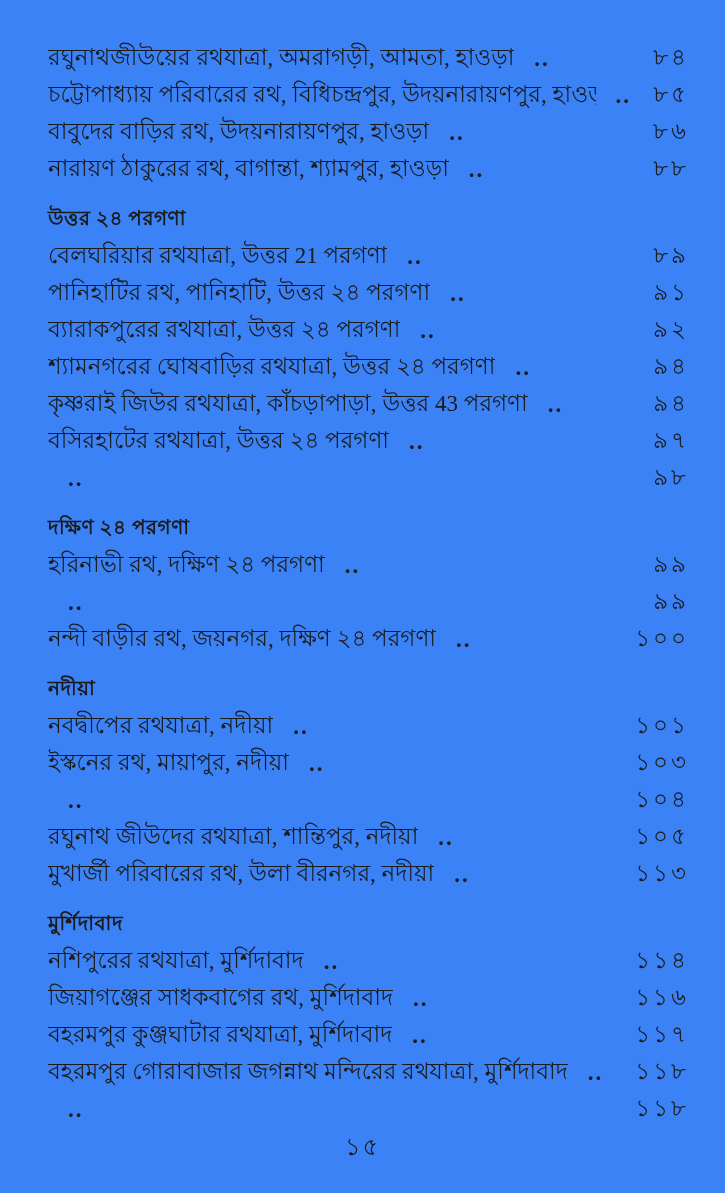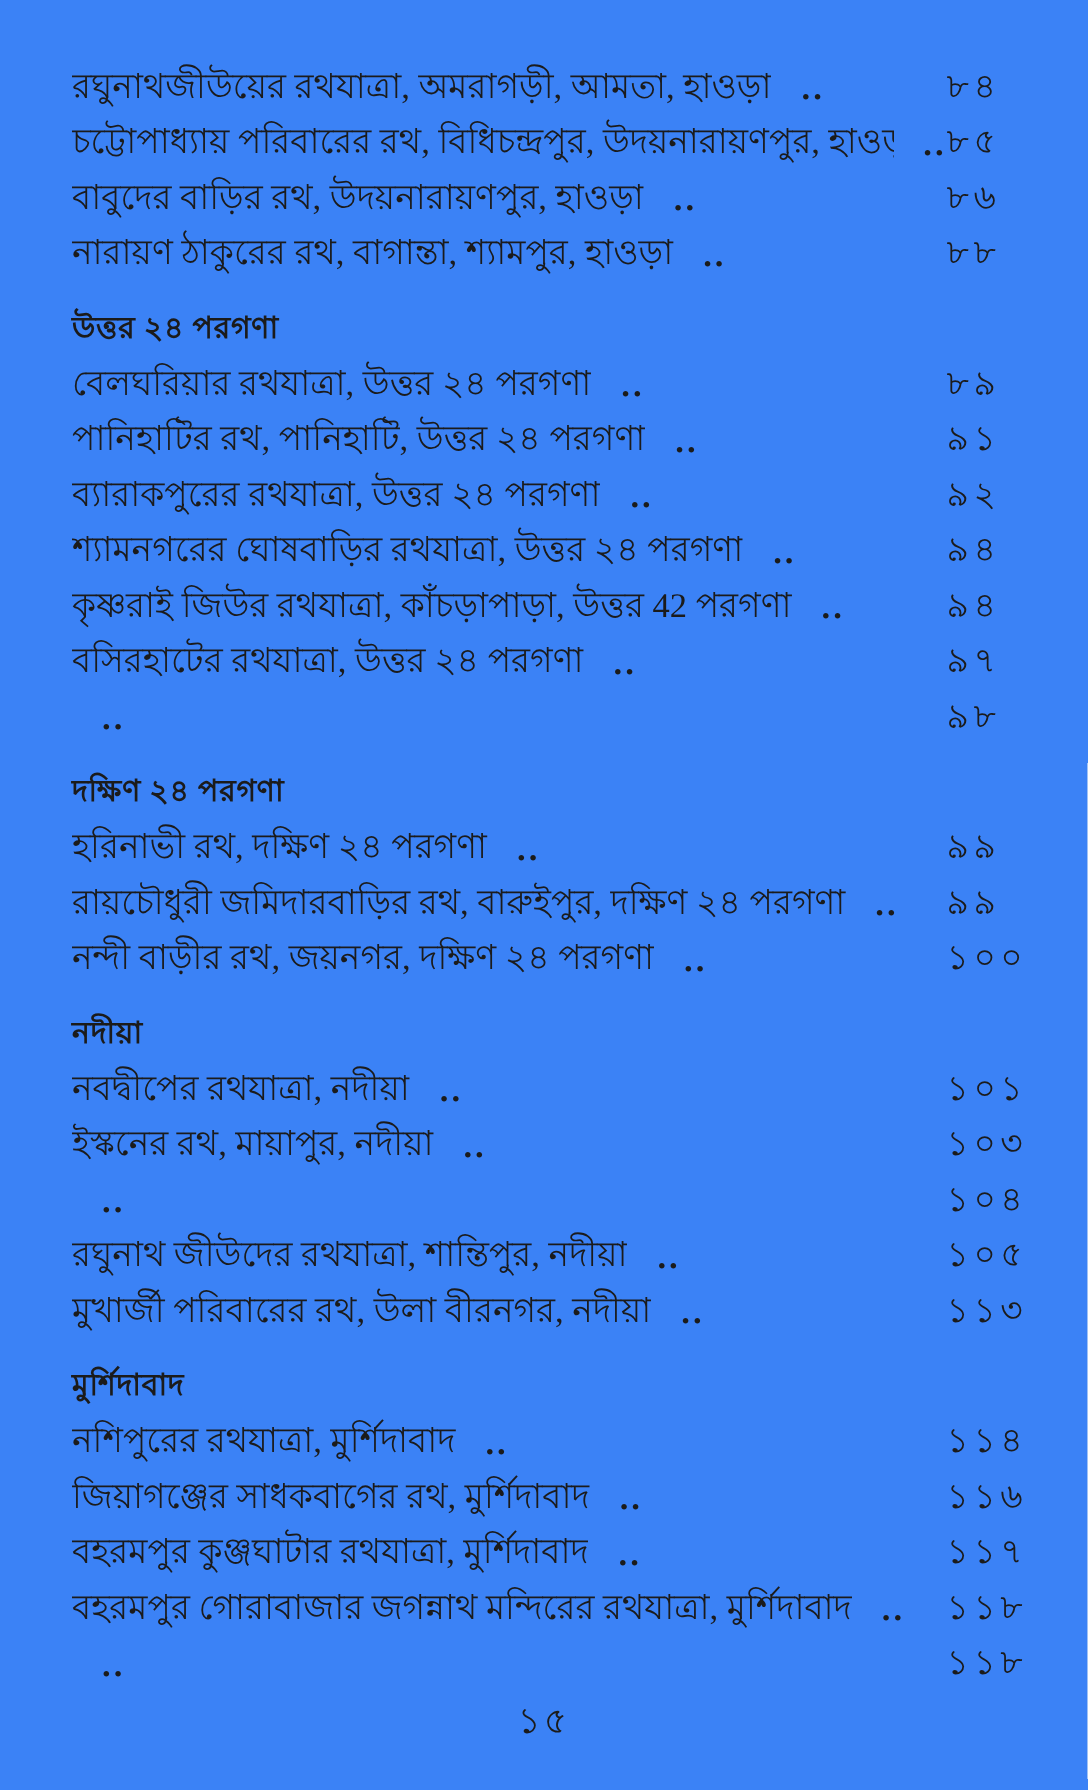--- a/index.html
+++ b/index.html
@@ -44,20 +44,21 @@
     margin-left: 20px;
     letter-spacing: 2px;
     font-weight: bold;
   }
   .row .spacer {
     flex: 1 1 auto;
   }
   .row .pagenum {
     flex: 0 0 auto;
     min-width: 58px;
+    text-align: right;
     font-size: 23px;
     letter-spacing: 3px;
   }
   .footer {
     text-align: center;
     font-size: 24px;
     letter-spacing: 2px;
   }
 </style>
 </head>
@@ -87,21 +88,21 @@
         <div class="row">
           <span class="title">নারায়ণ ঠাকুরের রথ, বাগান্তা, শ্যামপুর, হাওড়া</span>
           <span class="dots">..</span>
           <span class="spacer"></span>
           <span class="pagenum">৮৮</span>
         </div>
       </section>
       <section>
         <h2 class="sec-header">উত্তর ২৪ পরগণা</h2>
         <div class="row">
-          <span class="title">বেলঘরিয়ার রথযাত্রা, উত্তর ২৪ পরগণা</span>
+          <span class="title">বেলঘরিয়ার রথযাত্রা, উত্তর 21 পরগণা</span>
           <span class="dots">..</span>
           <span class="spacer"></span>
           <span class="pagenum">৮৯</span>
         </div>
         <div class="row">
           <span class="title">পানিহাটির রথ, পানিহাটি, উত্তর ২৪ পরগণা</span>
           <span class="dots">..</span>
           <span class="spacer"></span>
           <span class="pagenum">৯১</span>
         </div>
@@ -111,21 +112,21 @@
           <span class="spacer"></span>
           <span class="pagenum">৯২</span>
         </div>
         <div class="row">
           <span class="title">শ্যামনগরের ঘোষবাড়ির রথযাত্রা, উত্তর ২৪ পরগণা</span>
           <span class="dots">..</span>
           <span class="spacer"></span>
           <span class="pagenum">৯৪</span>
         </div>
         <div class="row">
-          <span class="title">কৃষ্ণরাই জিউর রথযাত্রা, কাঁচড়াপাড়া, উত্তর 42 পরগণা</span>
+          <span class="title">কৃষ্ণরাই জিউর রথযাত্রা, কাঁচড়াপাড়া, উত্তর 43 পরগণা</span>
           <span class="dots">..</span>
           <span class="spacer"></span>
           <span class="pagenum">৯৪</span>
         </div>
         <div class="row">
           <span class="title">বসিরহাটের রথযাত্রা, উত্তর ২৪ পরগণা</span>
           <span class="dots">..</span>
           <span class="spacer"></span>
           <span class="pagenum">৯৭</span>
         </div>
@@ -137,21 +138,20 @@
       </section>
       <section>
         <h2 class="sec-header">দক্ষিণ ২৪ পরগণা</h2>
         <div class="row">
           <span class="title">হরিনাভী রথ, দক্ষিণ ২৪ পরগণা</span>
           <span class="dots">..</span>
           <span class="spacer"></span>
           <span class="pagenum">৯৯</span>
         </div>
         <div class="row">
-          <span class="title">রায়চৌধুরী জমিদারবাড়ির রথ, বারুইপুর, দক্ষিণ ২৪ পরগণা</span>
           <span class="dots">..</span>
           <span class="spacer"></span>
           <span class="pagenum">৯৯</span>
         </div>
         <div class="row">
           <span class="title">নন্দী বাড়ীর রথ, জয়নগর, দক্ষিণ ২৪ পরগণা</span>
           <span class="dots">..</span>
           <span class="spacer"></span>
           <span class="pagenum">১০০</span>
         </div>

